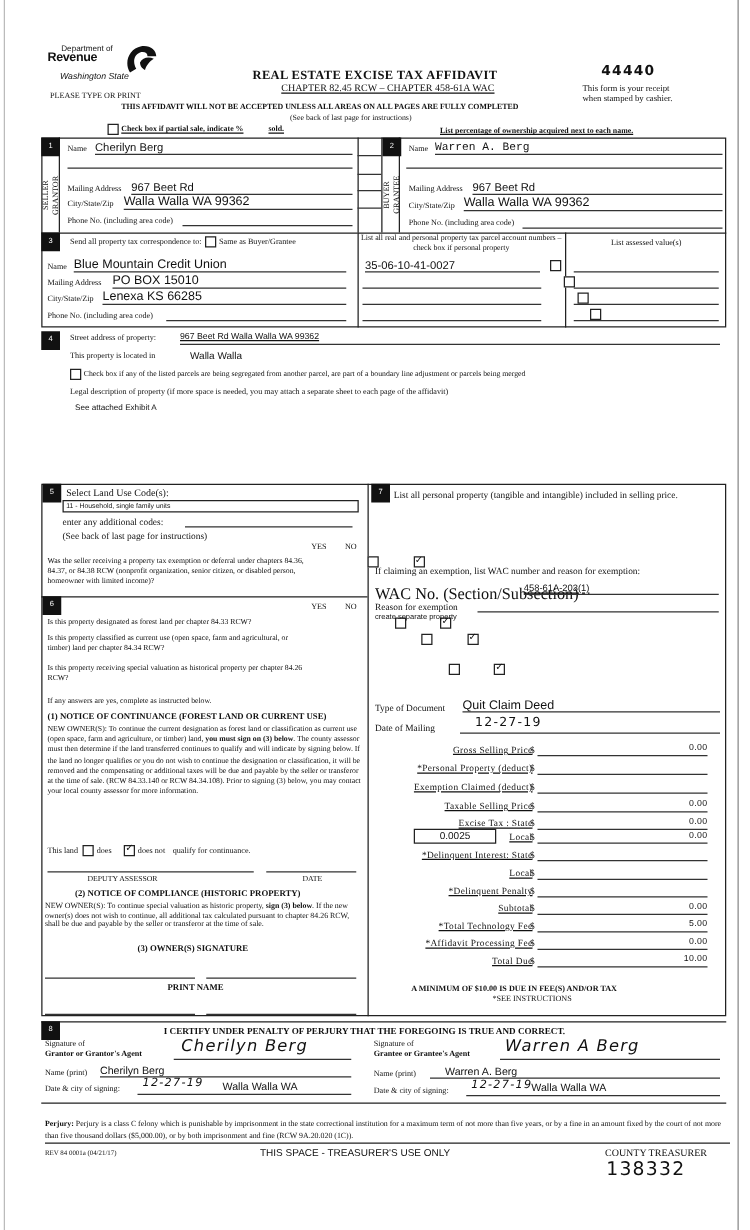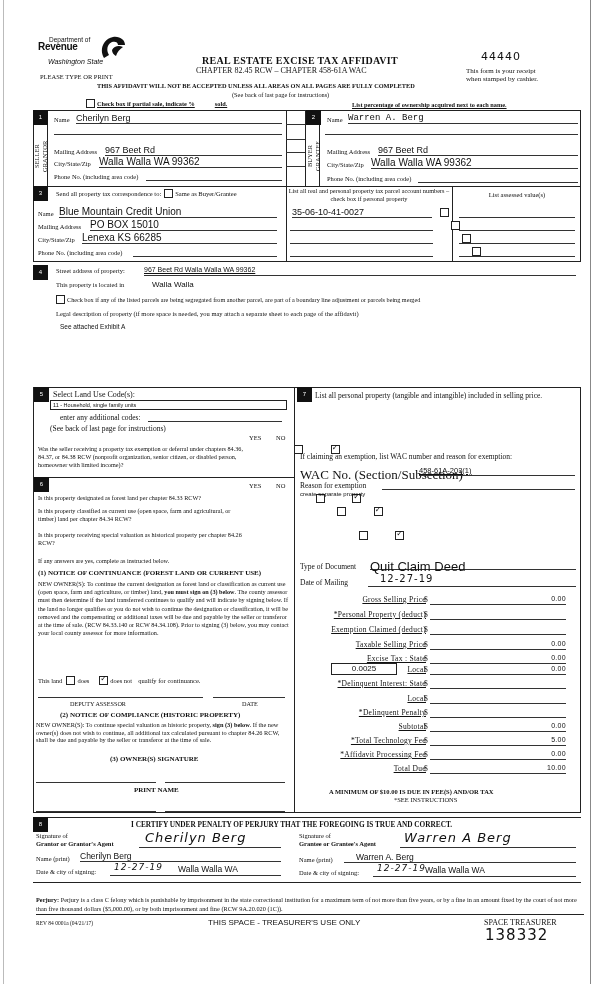--- a/index.html
+++ b/index.html
@@ -37,25 +37,25 @@
   <div class="abs" style="left:11px;top:0;font-size:6.5px;">Department of</div>
   <div class="abs bold" style="left:0;top:5px;font-size:10px;letter-spacing:-0.3px;">Revenue</div>
   <div class="abs" style="left:10px;top:22px;font-size:7px;font-style:italic;">Washington State</div>
   <svg class="abs" style="left:62px;top:0;" width="26" height="24" viewBox="0 0 26 24">
     <path d="M4 22 C-1 14 3 3 13 1 C20 0 25 4 25 9 L18 9 C18 6 15 5 12 6 C7 8 6 14 9 19 Z" fill="#111"></path>
     <path d="M12 14 C14 10 19 9 23 11 C20 13 17 16 16 20 C14 19 12 17 12 14 Z" fill="#111"></path>
   </svg>
 </div>
 
 <div class="abs bold" style="left:202px;top:55px;font-size:10px;letter-spacing:0.3px;">REAL ESTATE EXCISE TAX AFFIDAVIT</div>
-<div class="abs" style="left:196px;top:66px;font-size:8px;">CHAPTER 82.45 RCW – CHAPTER 458-61A WAC</div>
+<div class="abs" style="left:225px;top:66px;font-size:8px;text-decoration:underline;">CHAPTER 82.45 RCW – CHAPTER 458-61A WAC</div>
 <div class="abs" style="left:40px;top:73px;font-size:6.5px;">PLEASE TYPE OR PRINT</div>
 <div class="abs bold" style="left:97px;top:82px;font-size:6.3px;">THIS AFFIDAVIT WILL NOT BE ACCEPTED UNLESS ALL AREAS ON ALL PAGES ARE FULLY COMPLETED</div>
 <div class="abs" style="left:232px;top:91px;font-size:6.3px;">(See back of last page for instructions)</div>
-<div class="abs hand" style="left:481px;top:50px;font-size:11px;font-style:normal;">44440</div>
+<div class="abs hand" style="left:481px;top:50px;font-size:11px;font-style:normal;font-weight:bold;">44440</div>
 <div class="abs" style="left:466px;top:67px;font-size:7px;">This form is your receipt</div>
 <div class="abs" style="left:466px;top:75px;font-size:7px;">when stamped by cashier.</div>
 
 <div class="abs" style="left:86px;top:99px;font-size:6.3px;display:flex;align-items:center;">
   <span class="box" style="margin-right:2px;"></span>
   <span class="bold" style="text-decoration:underline;">Check box if partial sale, indicate %</span>
   <span class="bold" style="text-decoration:underline;margin-left:20px;">sold.</span>
 </div>
 <div class="abs bold" style="left:352px;top:101px;font-size:6.3px;text-decoration:underline;">List percentage of ownership acquired next to each name.</div>
 
@@ -156,21 +156,21 @@
 
 
 <div class="abs" style="left:33px;top:387px;width:548px;height:426px;border:1px solid #222;"></div>
 <div class="abs" style="left:294px;top:387px;height:426px;border-left:1px solid #222;"></div>
 <div class="abs" style="left:33px;top:477px;width:261px;border-top:1px solid #222;"></div>
 
 
 <div class="abs secnum" style="left:34px;top:387px;">5</div>
 <div class="abs" style="left:53px;top:390px;font-size:8px;">Select Land Use Code(s):</div>
 <div class="abs sans" style="left:50px;top:400px;width:237px;height:10px;border:1px solid #222;font-size:5.5px;padding:1px 2px;">11 - Household, single family units</div>
-<div class="abs" style="left:50px;top:413px;font-size:7.5px;margin-left:10px;">enter any additional codes:</div>
+<div class="abs" style="left:50px;top:413px;font-size:7.5px;">enter any additional codes:</div>
 <div class="abs line" style="left:148px;top:413px;width:134px;height:9px;"></div>
 <div class="abs" style="left:50px;top:424px;font-size:7.5px;">(See back of last page for instructions)</div>
 <div class="abs" style="left:249px;top:434px;font-size:6.5px;">YES</div>
 <div class="abs" style="left:276px;top:434px;font-size:6.5px;">NO</div>
 <div class="abs" style="left:38px;top:445px;width:210px;font-size:6.2px;line-height:8px;">Was the seller receiving a property tax exemption or deferral under chapters 84.36, 84.37, or 84.38 RCW (nonprofit organization, senior citizen, or disabled person, homeowner with limited income)?</div>
 <span class="abs box" style="left:251px;top:445px;"></span>
 <span class="abs box checked" style="left:277px;top:445px;"></span>
 
 
 <div class="abs secnum" style="left:34px;top:477px;">6</div>
@@ -221,21 +221,21 @@
 <div class="abs secnum" style="left:297px;top:387px;">7</div>
 <div class="abs" style="left:315px;top:390px;width:265px;font-size:7.5px;line-height:11px;text-indent:0;">List all personal property (tangible and intangible) included in selling price.</div>
 <div class="abs" style="left:300px;top:452px;font-size:7.5px;">If claiming an exemption, list WAC number and reason for exemption:</div>
 <div class="abs" style="left:300px;top:467px;font-size:13px;">WAC No. (Section/Subsection)</div>
 <div class="abs fill line" style="left:419px;top:466px;width:156px;height:10px;font-size:7.5px;"><span style="text-decoration:underline;">458-61A-203(1)</span></div>
 <div class="abs" style="left:300px;top:481px;font-size:7.5px;">Reason for exemption</div>
 <div class="abs line" style="left:382px;top:481px;width:193px;height:9px;"></div>
 <div class="abs sans" style="left:300px;top:491px;font-size:6px;">create separate property</div>
 
 <div class="abs" style="left:300px;top:562px;font-size:7.5px;">Type of Document</div>
-<div class="abs fill line" style="left:370px;top:559px;width:206px;height:11px;font-size:13px;">Quit Claim Deed</div>
+<div class="abs fill line" style="left:370px;top:559px;width:206px;height:11px;font-size:10px;">Quit Claim Deed</div>
 <div class="abs" style="left:300px;top:578px;font-size:7.5px;">Date of Mailing</div>
 <div class="abs line" style="left:368px;top:575px;width:208px;height:12px;">
   <span class="hand" style="position:absolute;left:12px;top:-2px;font-size:10px;font-style:normal;">12-27-19</span>
 </div>
 
 <div class="amount-row" style="top:595px;">
   <span class="lbl">Gross Selling Price</span>
   <span class="dollar">$</span>
   <span class="val">0.00</span>
 </div>
@@ -333,17 +333,17 @@
   <span class="hand" style="position:absolute;left:4px;top:-2px;font-size:9px;">12-27-19</span>
   <span class="fill" style="position:absolute;left:52px;top:0;font-size:8.5px;">Walla Walla WA</span>
 </div>
 
 
 <div class="abs" style="left:36px;top:895px;width:548px;font-size:6.3px;line-height:9px;padding-bottom:1px;border-bottom:1px solid #222;">
   <b>Perjury:</b> <span>Perjury is a class C felony which is punishable by imprisonment in the state correctional institution for a maximum term of not more than five years, or by a fine in an amount fixed by the court of not more than five thousand dollars ($5,000.00), or by both imprisonment and fine (RCW 9A.20.020 (1C)).</span>
 </div>
 <div class="abs" style="left:36px;top:920px;font-size:5.5px;">REV 84 0001a (04/21/17)</div>
 <div class="abs sans" style="left:208px;top:918px;font-size:8px;">THIS SPACE - TREASURER'S USE ONLY</div>
-<div class="abs" style="left:484px;top:918px;font-size:8px;">SPACE TREASURER</div>
+<div class="abs" style="left:484px;top:918px;font-size:8px;">COUNTY TREASURER</div>
 <div class="abs hand" style="left:485px;top:926px;font-size:15px;font-style:normal;">138332</div>
 
 
 
 
 </body></html>

